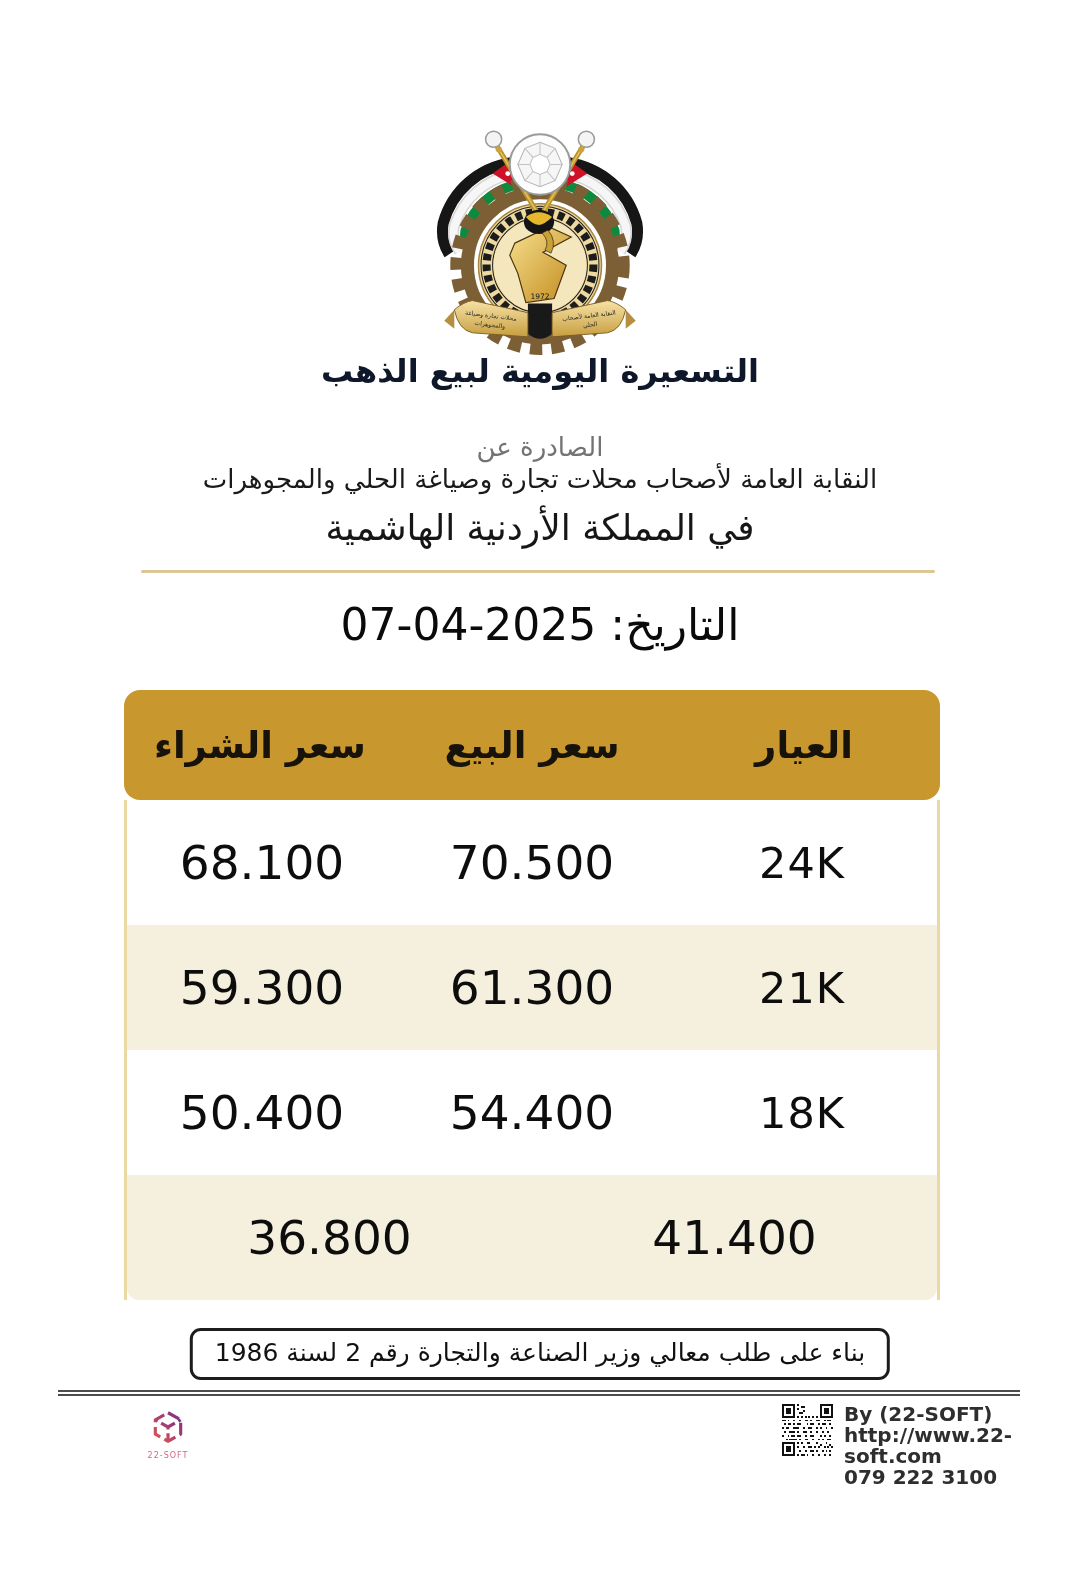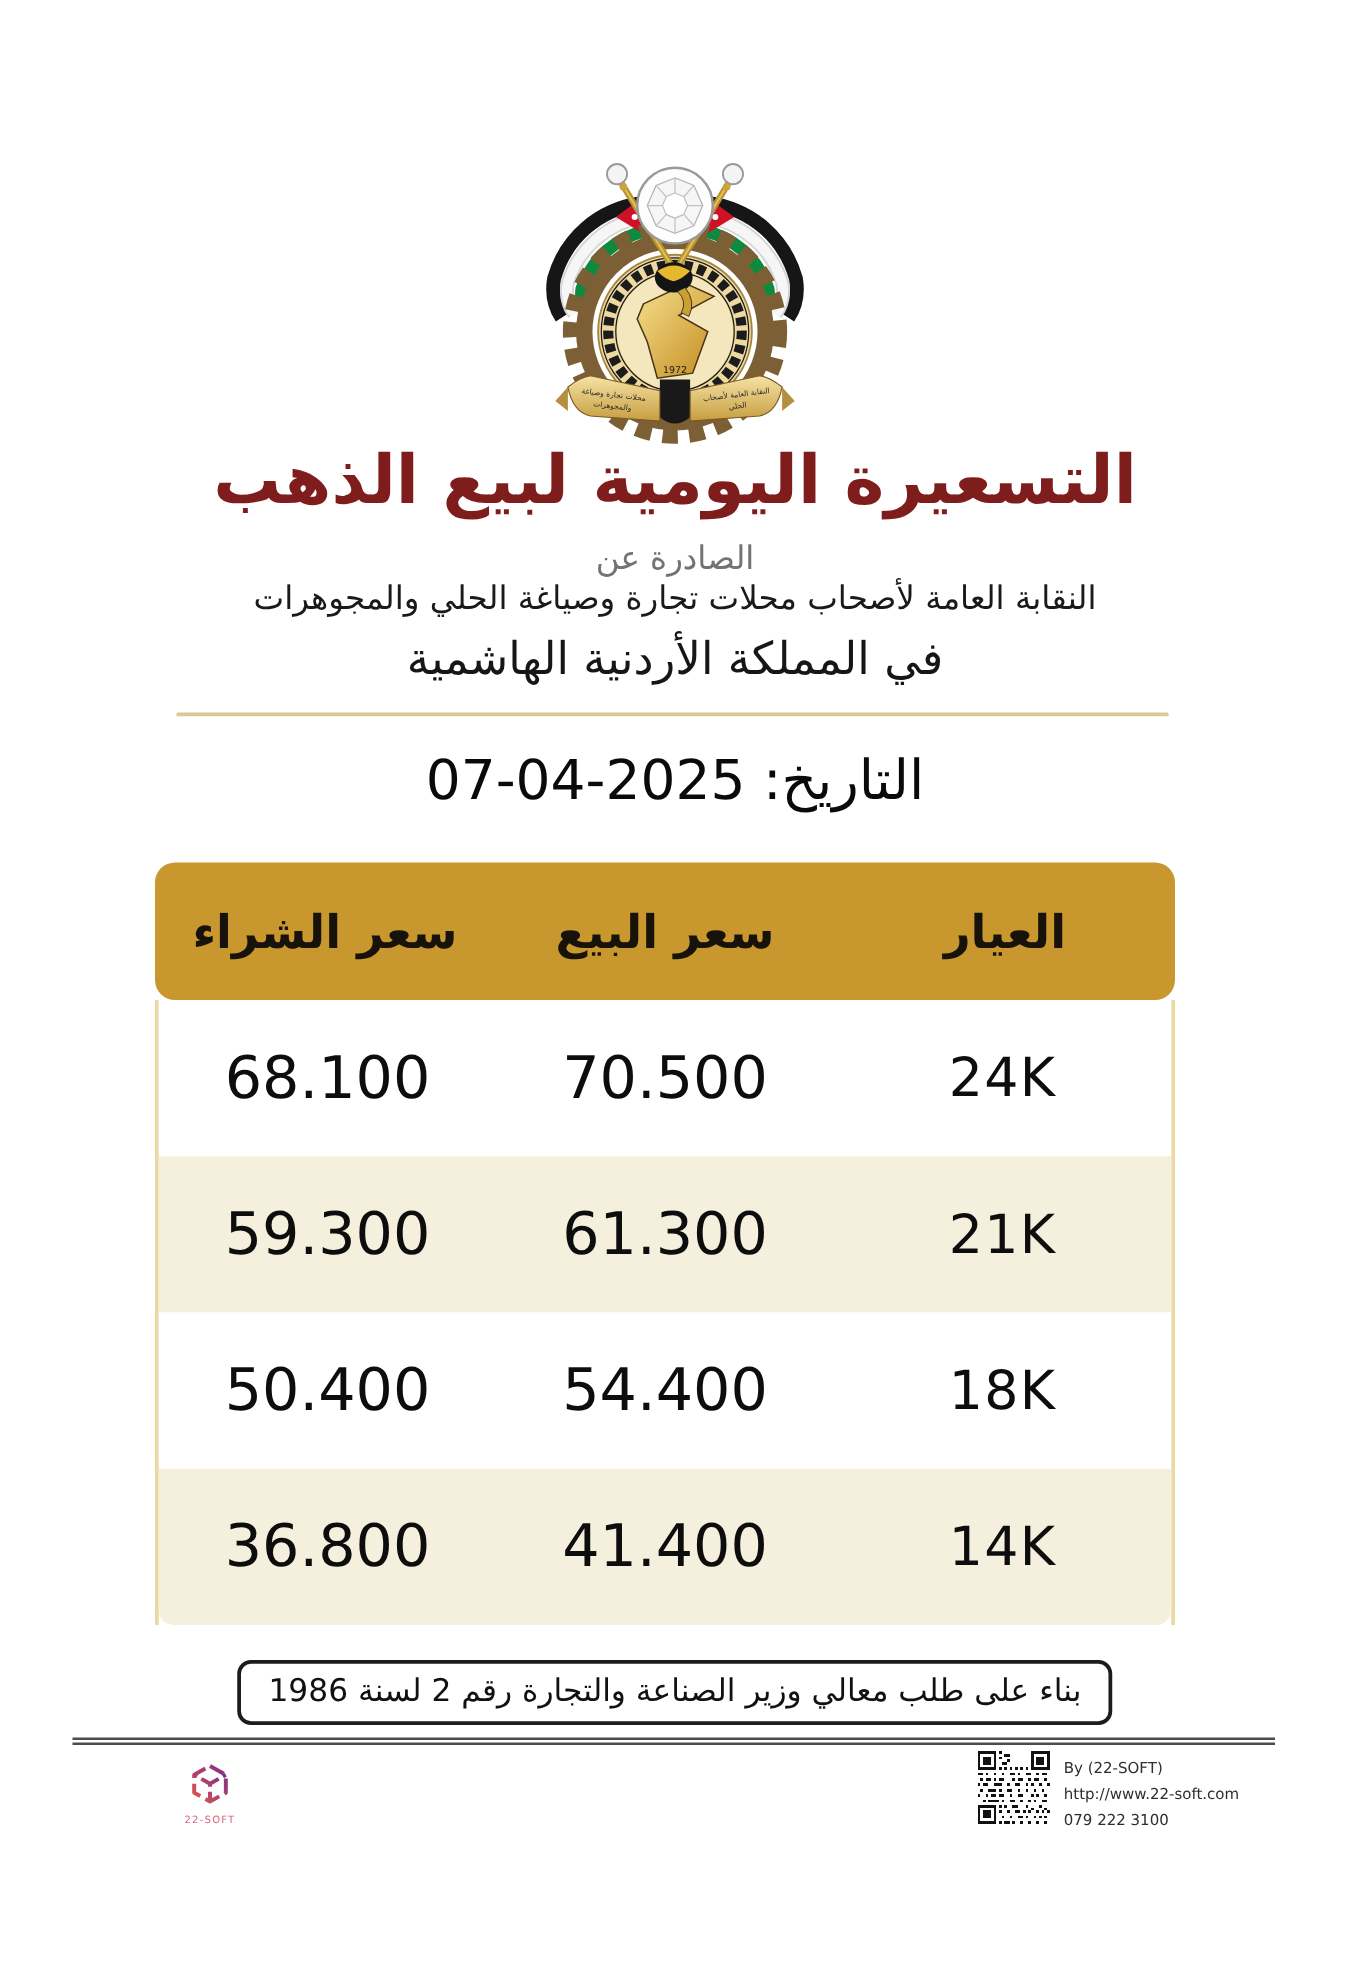--- a/index.html
+++ b/index.html
@@ -5,21 +5,21 @@
   * { margin:0; padding:0; box-sizing:border-box; }
   html,body { width:1080px; height:1588px; background:#ffffff; }
   body { font-family:"DejaVu Sans","Liberation Sans",sans-serif; position:relative; color:#111; }
   .abs { position:absolute; }
 
   
   #emblem { top:104px; left:50%; transform:translateX(-50%); width:252px; height:252px; }
 
   
   #title   { top:352px; left:0; width:100%; text-align:center; direction:rtl;
-             font-size:54px; font-weight:700; color:#7f1d1d; }
+             font-size:32px; font-weight:700; color:#0f172a; }
   #issued  { top:432px; left:0; width:100%; text-align:center; direction:rtl;
              font-size:26px; color:#737373; }
   #issuer  { top:464px; left:0; width:100%; text-align:center; direction:rtl;
              font-size:26px; color:#1a1a1a; }
   #country { top:507px; left:0; width:100%; text-align:center; direction:rtl;
              font-size:36px; color:#161616; }
   #divider { top:570px; left:141px; width:794px; height:3px;
              background:var(--divider-tan,#DCC795); border-radius:2px; }
   #dateline{ top:599px; left:0; width:100%; text-align:center; direction:rtl;
              font-size:44px; font-weight:400; color:#0a0a0a; }
@@ -41,21 +41,21 @@
 
   
   #note-box { top:1328px; left:50%; transform:translateX(-50%); direction:rtl;
               border:3px solid #1c1c1c; border-radius:11px; padding:7px 22px 10px;
               font-size:25px; white-space:nowrap; color:#111; }
   #rule { top:1390px; left:58px; width:962px; height:6px;
           border-top:2px solid #4c4c4c; border-bottom:2px solid #4c4c4c; }
   #vendor-logo { top:1408px; left:142px; width:52px; text-align:center; }
   #vendor-logo .lbl { font-size:8px; color:#d4687f; letter-spacing:1px; margin-top:1px; }
   #credit { top:1399px; left:780px; display:flex; gap:9px; align-items:flex-start; direction:ltr; }
-  #credit .txt { padding-top:5px; font-size:12px; line-height:21px; color:#2e2e2e; }
+  #credit .txt { padding-top:5px; font-size:20px; line-height:21px; color:#2e2e2e;font-weight:bold; }
 </style>
 </head>
 <body>
 
 <div id="emblem" class="abs">
   <svg width="252" height="252" viewBox="0 0 250 250">
     <defs>
       <linearGradient id="goldM" x1="0" y1="0" x2="1" y2="1">
         <stop offset="0" stop-color="#f7e08e"></stop>
           <stop offset="1" stop-color="#c28c20"></stop>
@@ -174,21 +174,20 @@
       <div class="cell karat">21K</div>
       <div class="cell num">61.300</div>
       <div class="cell num">59.300</div>
     </div>
     <div class="trow">
       <div class="cell karat">18K</div>
       <div class="cell num">54.400</div>
       <div class="cell num">50.400</div>
     </div>
     <div class="trow alt">
-      <div class="cell karat">14K</div>
       <div class="cell num">41.400</div>
       <div class="cell num">36.800</div>
     </div>
   </div>
 </div>
 
 <div id="note-box" class="abs">بناء على طلب معالي وزير الصناعة والتجارة رقم 2 لسنة 1986</div>
 <div id="rule" class="abs"></div>
 
 <div id="vendor-logo" class="abs">

